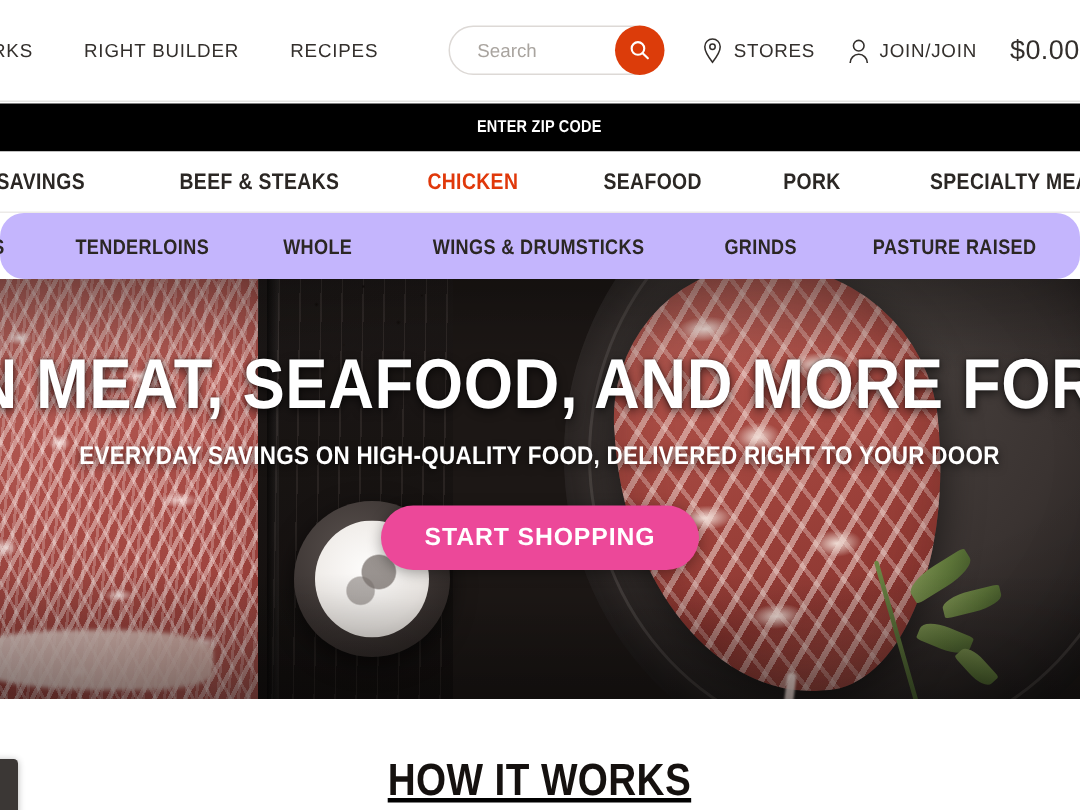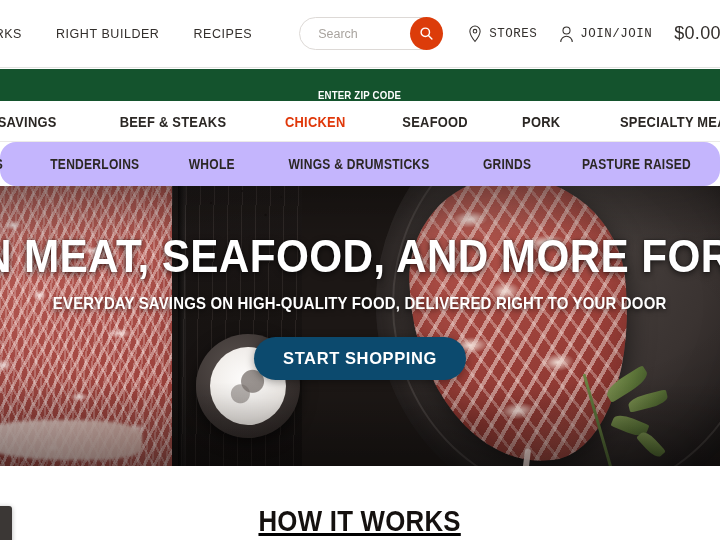--- a/index.html
+++ b/index.html
@@ -75,40 +75,40 @@
   }
 
   .util-group {
     display: flex; align-items: center;
     gap: 6px;
     margin-left: 28px;
     flex: 0 0 auto;
     cursor: pointer;
   }
   .util-label {
-    font-family: Liberation Mono, monospace;
+    font-family: Liberation Sans, sans-serif;
     font-size: 12.5px;
     letter-spacing: 0.5px;
     color: #332f2c;
     white-space: nowrap;
   }
   .util-group.acct { margin-left: 22px; }
   .cart-group { display: flex; align-items: center; gap: 3px; margin-left: 22px; cursor: pointer; }
   .cart-amount {
     font-family: "Liberation Sans", sans-serif;
     font-size: 18px; letter-spacing: 0.3px; color: #332f2c; white-space: nowrap;
   }
 
   
   .zipbar {
     position: absolute;
     top: 69px; left: 0;
     width: 720px; height: 32px;
-    background: #14532d;
-    display: flex; align-items: flex-end; justify-content: center;
+    background: #000000;
+    display: flex; align-items: center; justify-content: center;
     cursor: pointer;
   }
   .zipbar-text {
     font-family: "Liberation Sans Narrow", "Liberation Sans", sans-serif;
     font-size: 11.5px;
     font-weight: bold;
     letter-spacing: 0.2px;
     color: #ffffff;
     transform: scaleX(0.84);
     white-space: nowrap;
@@ -352,21 +352,21 @@
     font-size: 17px;
     font-weight: bold;
     color: #ffffff;
     letter-spacing: 0.2px;
     white-space: nowrap;
     transform: scaleX(0.88);
     text-shadow: 0 2px 6px rgba(0,0,0,.6);
   }
   .hero-cta {
     margin-top: 23px;
-    background: #0c4a6e;
+    background: #ec4899;
     color: #fff;
     border: none;
     border-radius: 22px;
     height: 43px;
     padding: 0 29px;
     font-family: "Liberation Sans Narrow", "Liberation Sans", sans-serif;
     font-size: 16.5px;
     font-weight: bold;
     letter-spacing: 0.6px;
     cursor: pointer;

